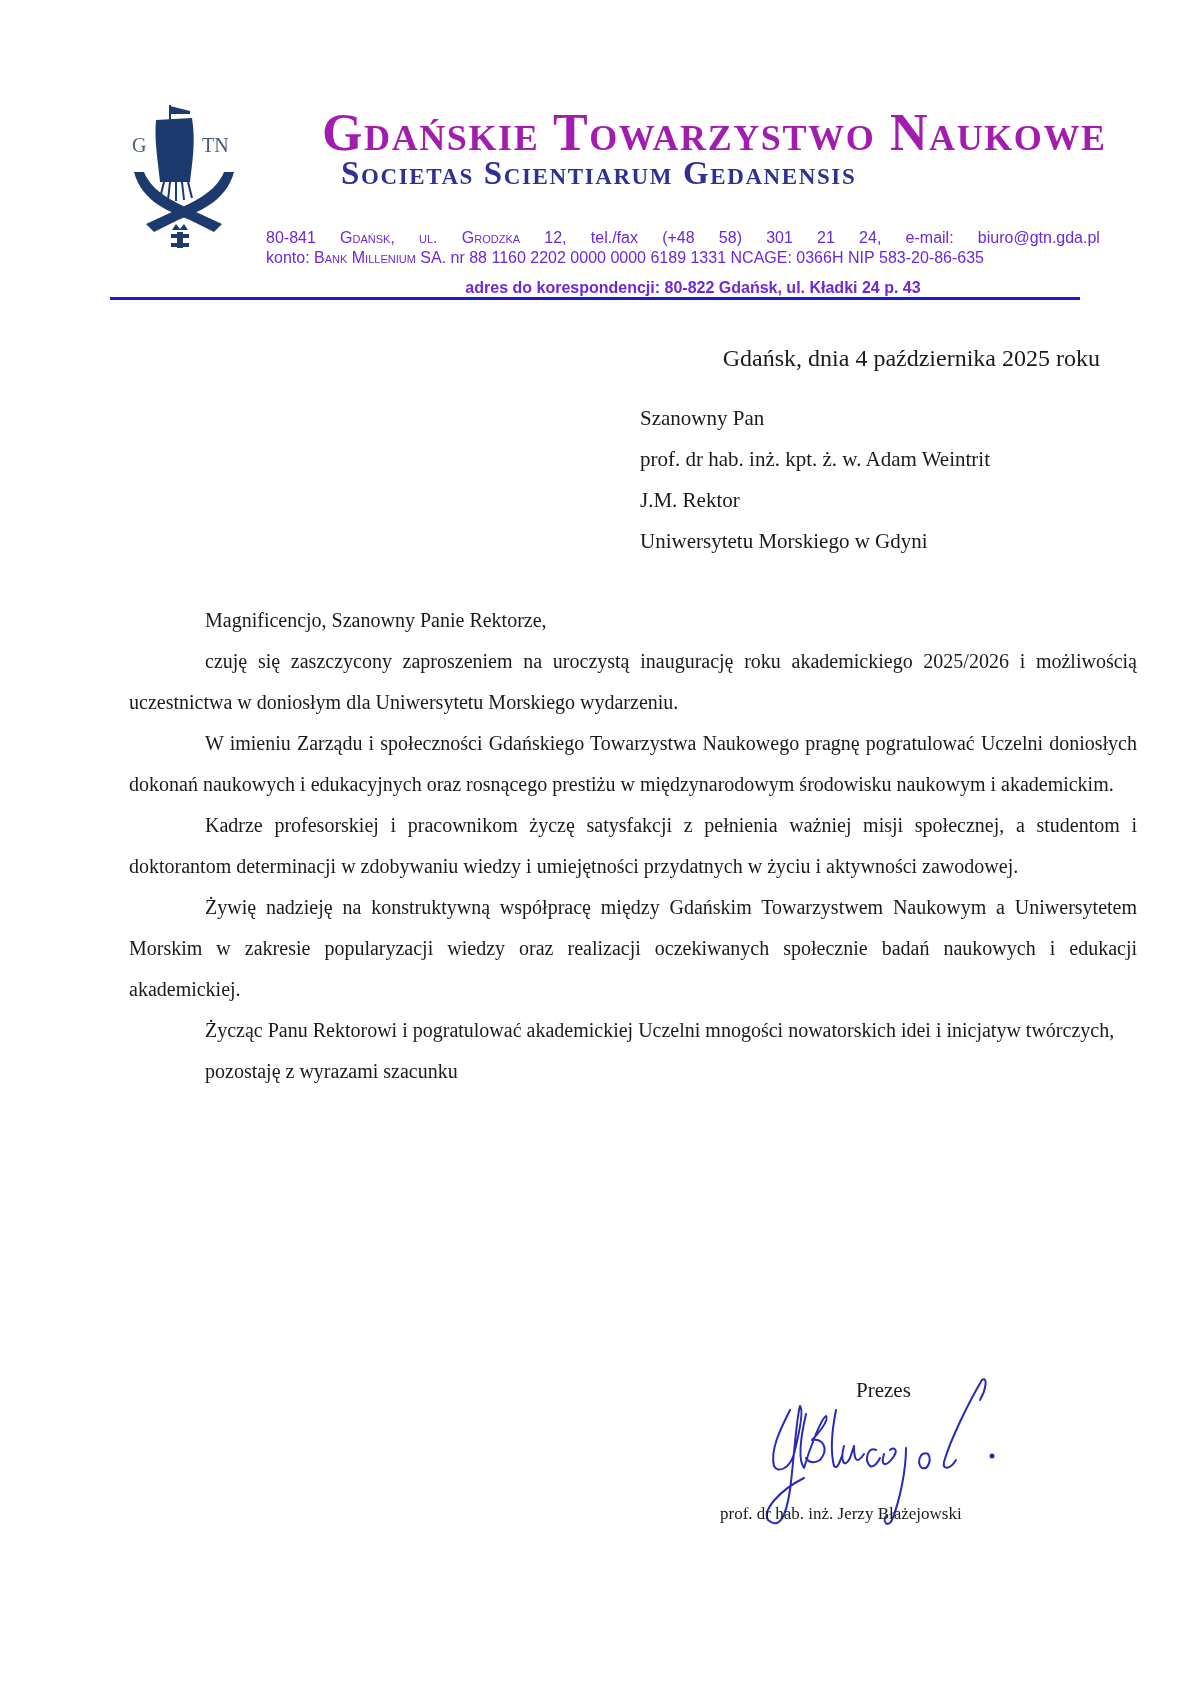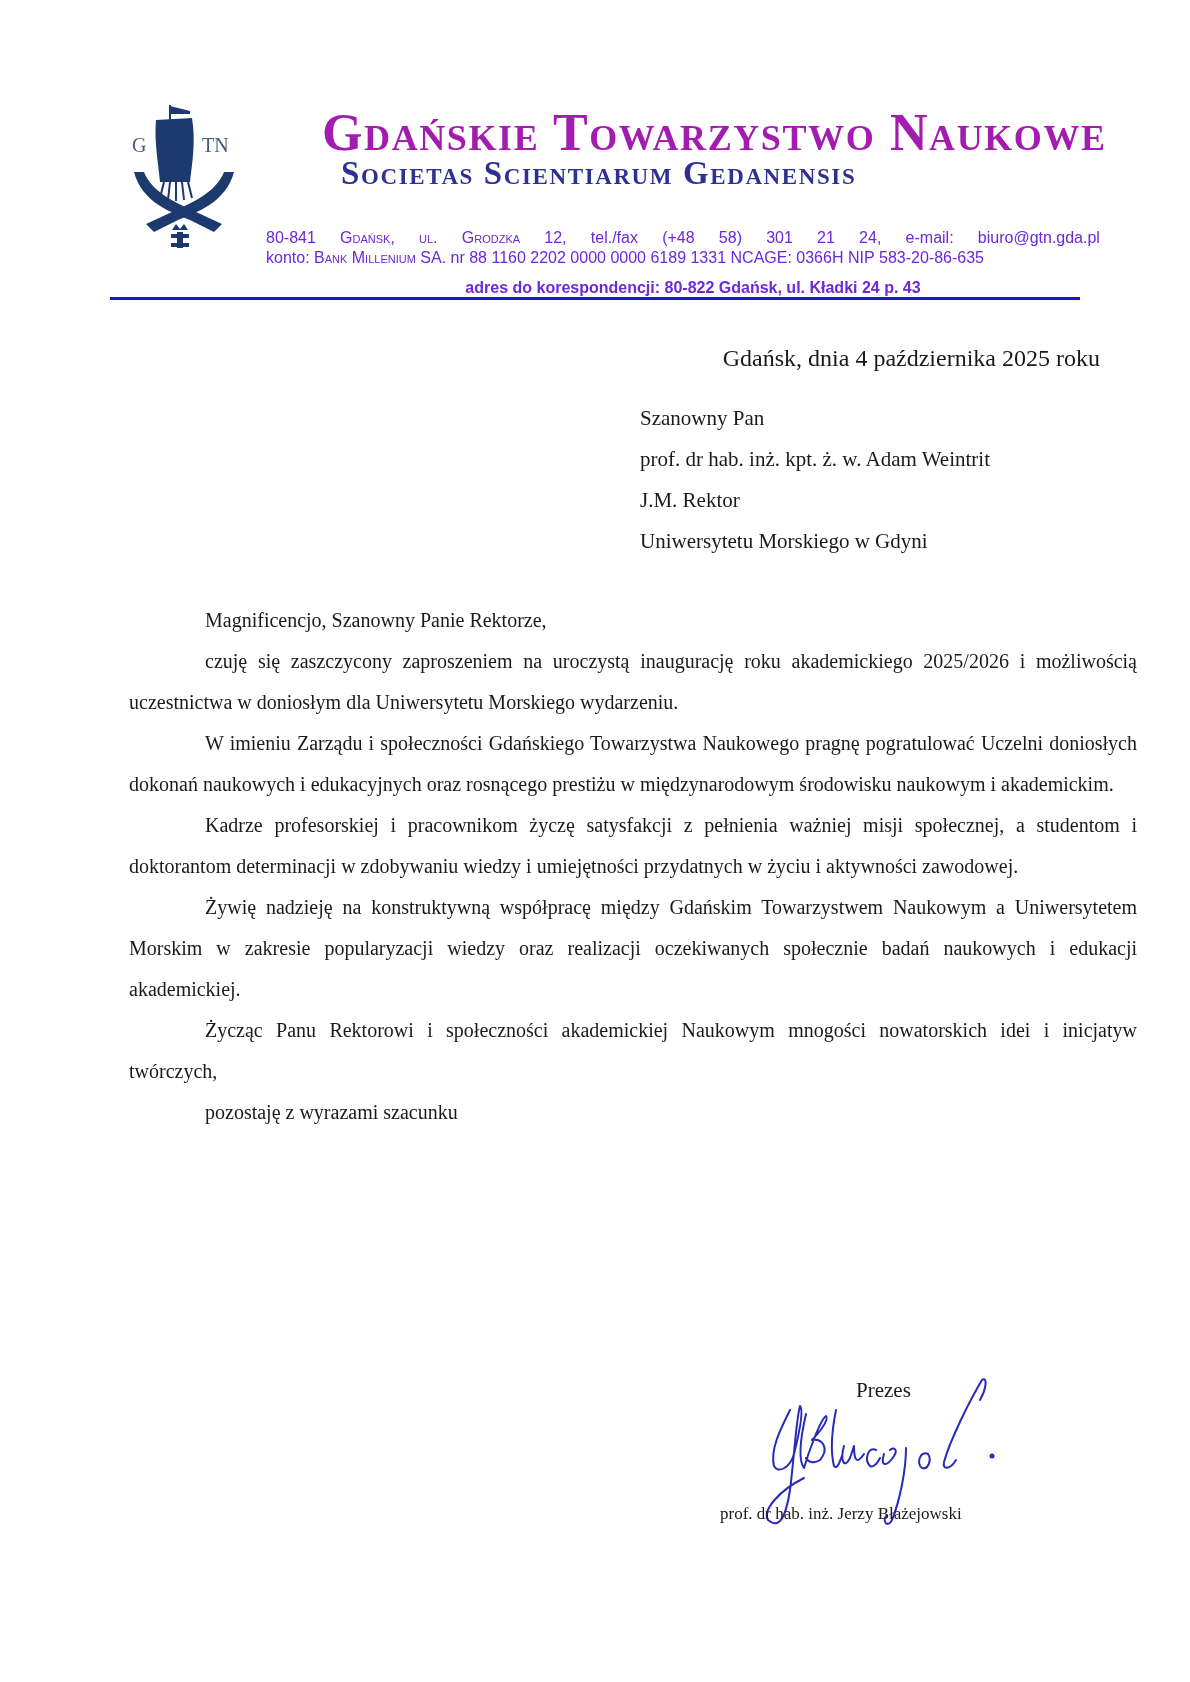--- a/index.html
+++ b/index.html
@@ -228,21 +228,21 @@
     <div>J.M. Rektor</div>
     <div>Uniwersytetu Morskiego w Gdyni</div>
   </div>
 
   <main class="letter">
     <div class="salutation">Magnificencjo, Szanowny Panie Rektorze,</div>
     <p class="para">czuję się zaszczycony zaproszeniem na uroczystą inaugurację roku akademickiego 2025/2026 i możliwością uczestnictwa w doniosłym dla Uniwersytetu Morskiego wydarzeniu.</p>
     <p class="para">W imieniu Zarządu i społeczności Gdańskiego Towarzystwa Naukowego pragnę pogratulować Uczelni doniosłych dokonań naukowych i edukacyjnych oraz rosnącego prestiżu w międzynarodowym środowisku naukowym i akademickim.</p>
     <p class="para">Kadrze profesorskiej i pracownikom życzę satysfakcji z pełnienia ważniej misji społecznej, a studentom i doktorantom determinacji w zdobywaniu wiedzy i umiejętności przydatnych w życiu i aktywności zawodowej.</p>
     <p class="para">Żywię nadzieję na konstruktywną współpracę między Gdańskim Towarzystwem Naukowym a Uniwersytetem Morskim w zakresie popularyzacji wiedzy oraz realizacji oczekiwanych społecznie badań naukowych i edukacji akademickiej.</p>
-    <p class="para">Życząc Panu Rektorowi i społeczności akademickiej Naukowym mnogości nowatorskich idei i inicjatyw twórczych,</p>
+    <p class="para">Życząc Panu Rektorowi i pogratulować akademickiej Uczelni mnogości nowatorskich idei i inicjatyw twórczych,</p>
     <div class="closing">pozostaję z wyrazami szacunku</div>
   </main>
 
   <div class="sig-title">Prezes</div>
   <svg class="signature-mark" viewBox="0 0 270 180">
     <g fill="none" stroke="#2a2ab8" stroke-width="2" stroke-linecap="round" stroke-linejoin="round">
       <path d="M30 40 C20 60 10 80 14 96 C18 104 30 98 34 84 C40 60 44 40 40 36 C36 50 34 90 30 120 C26 146 20 160 8 150 C2 140 20 120 44 108"></path>
       <path d="M46 44 C40 70 38 90 44 98 C48 84 60 50 66 46 C70 50 56 66 52 70 C62 68 70 78 60 90 C54 94 48 92 46 88"></path>
       <path d="M76 40 C72 60 70 80 74 96 C78 100 80 90 82 86"></path>
       <path d="M84 76 C80 90 84 100 90 88 C92 82 94 76 94 76 C94 88 96 96 104 84"></path>

